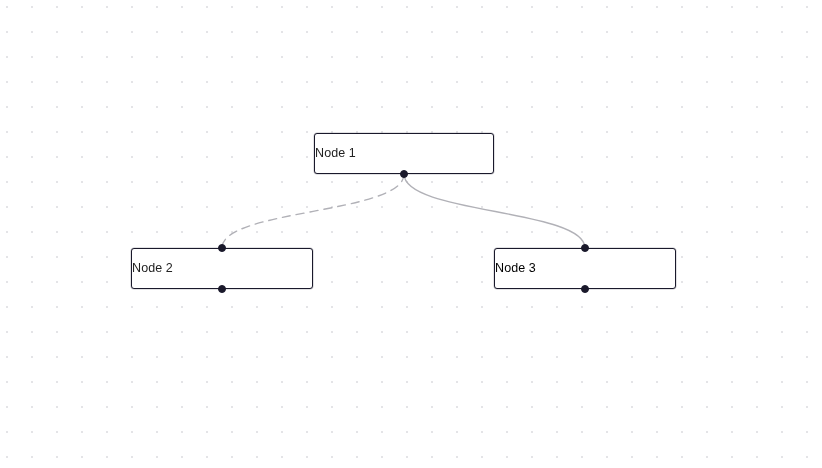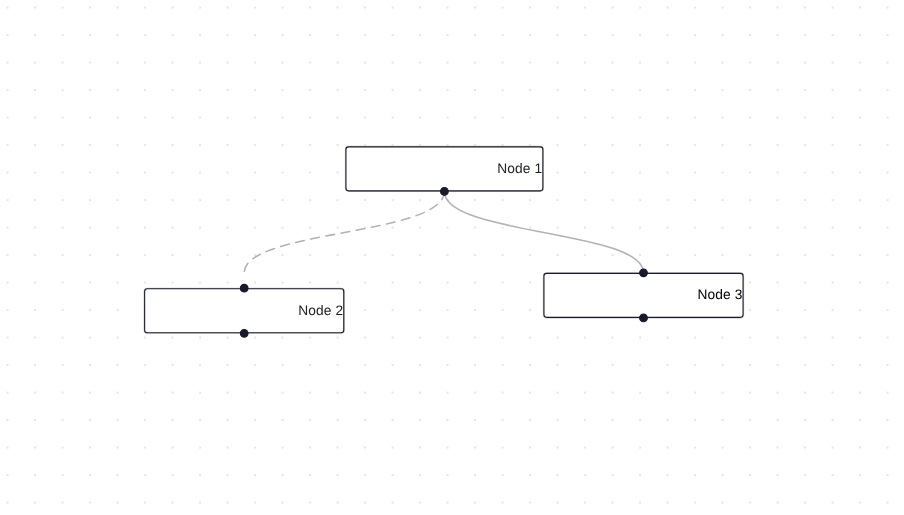--- a/index.html
+++ b/index.html
@@ -38,21 +38,21 @@
   }
 
   .rf-node {
     position: absolute;
     box-sizing: border-box;
     background: #ffffff;
     border: 1px solid #1a192b;
     border-radius: 3px;
     display: flex;
     align-items: center;
-    justify-content: flex-end;
+    justify-content: flex-start;
     z-index: 3;
     box-shadow: 0 0 0 0.5px rgba(26, 25, 43, 0.25);
   }
 
   .rf-node-label {
     font-family: "Liberation Sans", sans-serif;
     font-size: 12.5px;
     line-height: 1;
     color: #222222;
     letter-spacing: 0.1px;
@@ -82,21 +82,21 @@
   <svg id="edges-layer" width="822" height="468" viewBox="0 0 822 468" xmlns="http://www.w3.org/2000/svg">
       <path d="M 404,174 C 404,214 222,209 222,248" fill="none" stroke="#b1b1b7" stroke-width="1.4" stroke-linecap="round" stroke-dasharray="8 6" style="pointer-events: stroke;"></path>
       <path d="M 404,174 C 404,214 585,209 585,248" fill="none" stroke="#b1b1b7" stroke-width="1.4" stroke-linecap="round" style="pointer-events: stroke;"></path>
     </svg>
 
   <div id="nodes-layer">
       <div class="rf-node" style="left: 314px; top: 133px; width: 180px; height: 41px; border-color: rgb(26, 25, 43); background: rgb(255, 255, 255);">
         <span class="rf-node-label" style="color: rgb(34, 34, 34);">Node 1</span>
         <div class="rf-handle bottom" style="background: rgb(26, 25, 43); border-color: rgb(26, 25, 43);"></div>
       </div>
-      <div class="rf-node" style="left: 131px; top: 248px; width: 182px; height: 41px; border-color: rgb(26, 25, 43); background: rgb(255, 255, 255); margin-top: 14px;">
+      <div class="rf-node" style="left: 131px; top: 248px; width: 182px; height: 41px; border-color: rgb(26, 25, 43); background: rgb(255, 255, 255);">
         <span class="rf-node-label" style="color: rgb(34, 34, 34);">Node 2</span>
         <div class="rf-handle top" style="background: rgb(26, 25, 43); border-color: rgb(26, 25, 43);"></div>
         <div class="rf-handle bottom" style="background: rgb(26, 25, 43); border-color: rgb(26, 25, 43);"></div>
       </div>
       <div class="rf-node" style="left: 494px; top: 248px; width: 182px; height: 41px; border-color: rgb(26, 25, 43); background: rgb(255, 255, 255);">
         <span class="rf-node-label" style="color: #000000;">Node 3</span>
         <div class="rf-handle top" style="background: rgb(26, 25, 43); border-color: rgb(26, 25, 43);"></div>
         <div class="rf-handle bottom" style="background: rgb(26, 25, 43); border-color: rgb(26, 25, 43);"></div>
       </div>
     </div>

